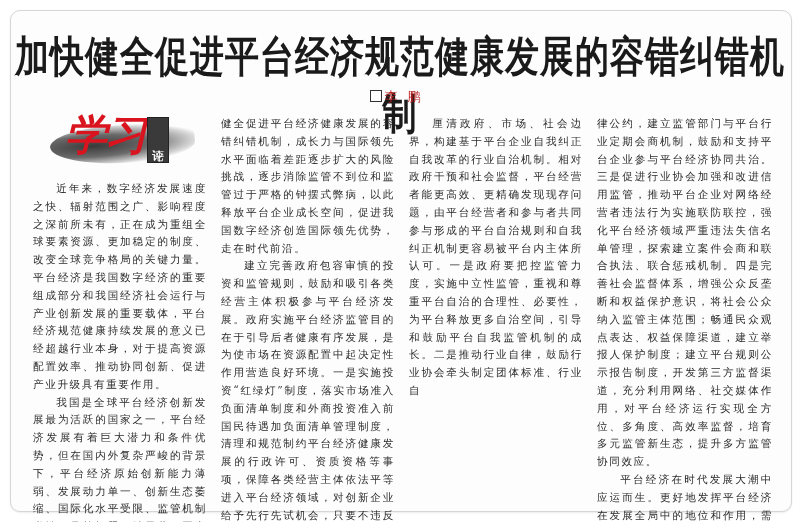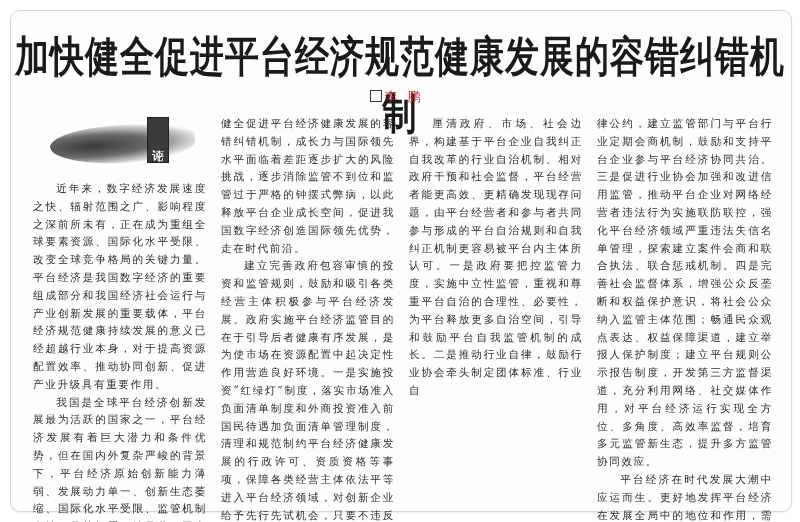--- a/index.html
+++ b/index.html
@@ -41,25 +41,26 @@
 <div class="frame"></div>
 
 <h1 class="headline" style="margin:0;">加快健全促进平台经济规范健康发展的容错纠错机制</h1>
 
 <div class="byline">
   <span class="box"></span><span class="name">李鹏</span>
 </div>
 
 <div class="logo">
   <div class="brush"></div>
+  <div class="xue">学习</div>
   <div class="tag">评论</div>
 </div>
 
 <div class="col c1">
-  <p>近年来，数字经济发展速度之快、辐射范围之广、影响程度之深前所未有，正在成为重组全球要素资源、国际化水平受限、改变全球竞争格局的关键力量。平台经济是我国数字经济的重要组成部分和我国经济社会运行与产业创新发展的重要载体，平台经济规范健康持续发展的意义已经超越行业本身，对于提高资源配置效率、推动协同创新、促进产业升级具有重要作用。</p>
+  <p>近年来，数字经济发展速度之快、辐射范围之广、影响程度之深前所未有，正在成为重组全球要素资源、更加稳定的制度、改变全球竞争格局的关键力量。平台经济是我国数字经济的重要组成部分和我国经济社会运行与产业创新发展的重要载体，平台经济规范健康持续发展的意义已经超越行业本身，对于提高资源配置效率、推动协同创新、促进产业升级具有重要作用。</p>
   <p>我国是全球平台经济创新发展最为活跃的国家之一，平台经济发展有着巨大潜力和条件优势，但在国内外复杂严峻的背景下，平台经济原始创新能力薄弱、发展动力单一、创新生态萎缩、国际化水平受限、监管机制弹性不足等问题日益显著，国内平台企业竞争力、成长力与国际领先水平面临着差距逐步扩大的风险挑战。当前，要在完善政府统筹发展与规范、创新与安全等监管职能前提下，加快</p>
 </div>
 
 <div class="col c2">
   <p class="cont">健全促进平台经济健康发展的容错纠错机制，成长力与国际领先水平面临着差距逐步扩大的风险挑战，逐步消除监管不到位和监管过于严格的钟摆式弊病，以此释放平台企业成长空间，促进我国数字经济创造国际领先优势，走在时代前沿。</p>
   <p>建立完善政府包容审慎的投资和监管规则，鼓励和吸引各类经营主体积极参与平台经济发展。政府实施平台经济监管目的在于引导后者健康有序发展，是为使市场在资源配置中起决定性作用营造良好环境。一是实施投资“红绿灯”制度，落实市场准入负面清单制度和外商投资准入前国民待遇加负面清单管理制度，清理和规范制约平台经济健康发展的行政许可、资质资格等事项，保障各类经营主体依法平等进入平台经济领域，对创新企业给予先行先试机会，只要不违反法律法规，均应允许相关经营主体进入。二是制定分领域监管规则和标准，在严守安全底线的前提下为平台经济创新发展留足成长空间，谨慎使用行政处罚和停歇业等执法措施；对培育期的新业态，探索“沙盒监</p>
 </div>
 
 <div class="col c3">
   <p>厘清政府、市场、社会边界，构建基于平台企业自我纠正自我改革的行业自治机制。相对政府干预和社会监督，平台经营者能更高效、更精确发现现存问题，由平台经营者和参与者共同参与形成的平台自治规则和自我纠正机制更容易被平台内主体所认可。一是政府要把控监管力度，实施中立性监管，重视和尊重平台自治的合理性、必要性，为平台释放更多自治空间，引导和鼓励平台自我监管机制的成长。二是推动行业自律，鼓励行业协会牵头制定团体标准、行业自</p>

